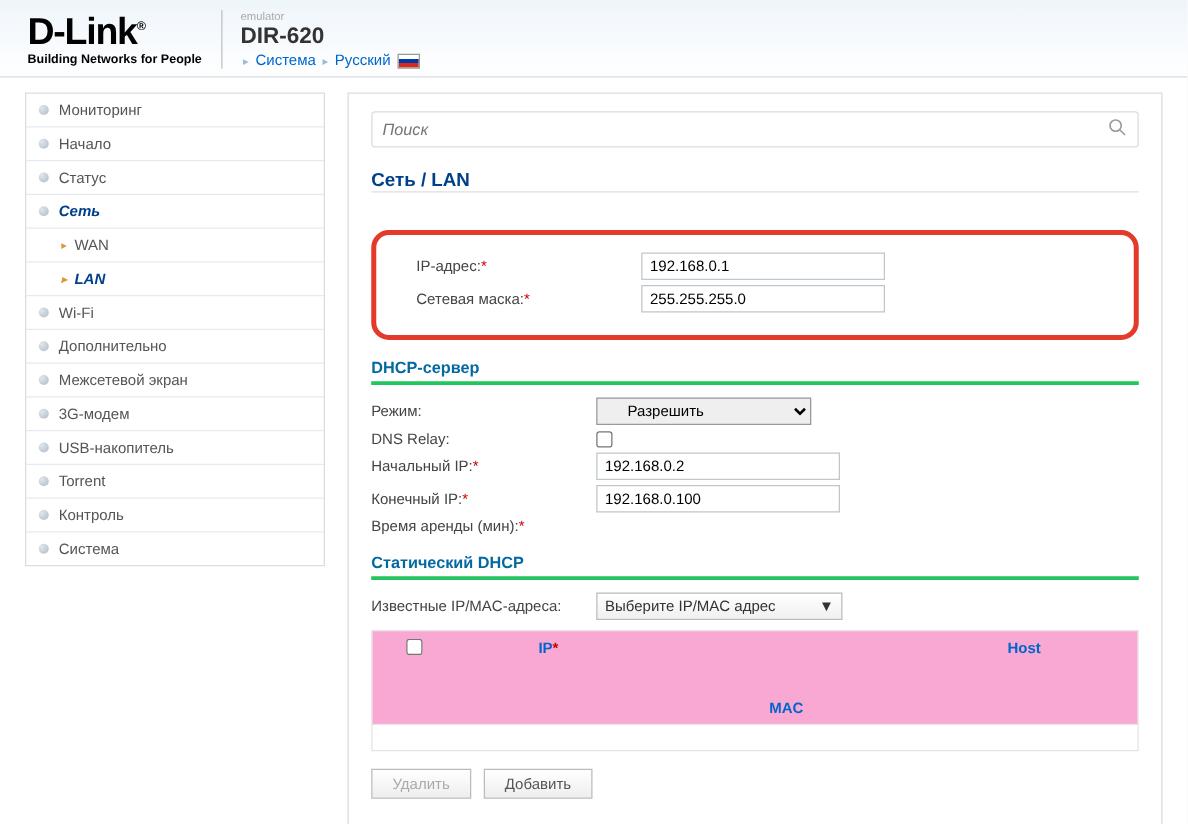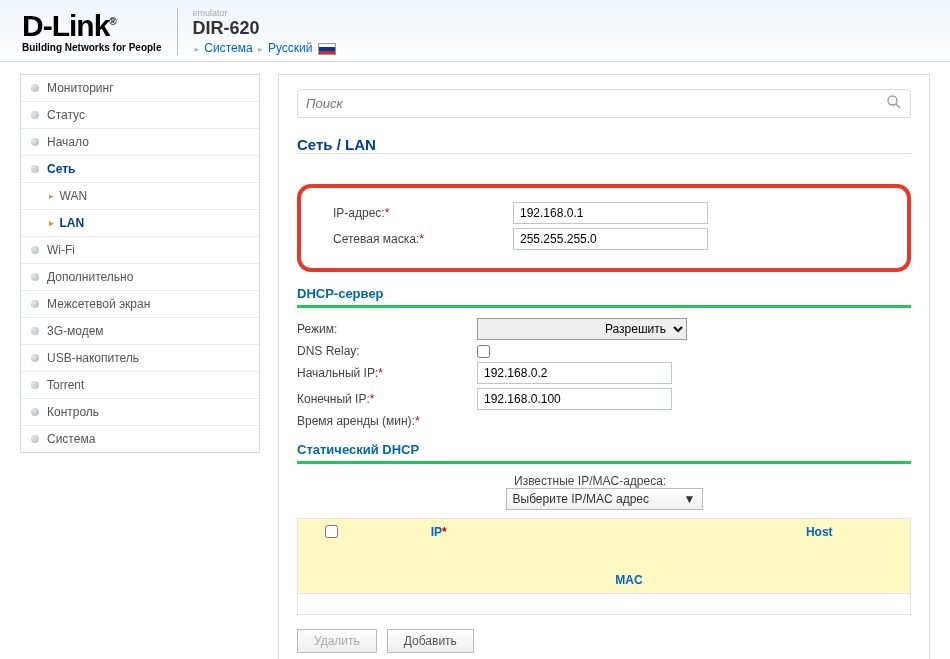--- a/index.html
+++ b/index.html
@@ -15,50 +15,50 @@
 .model { font-size: 18px; font-weight: bold; color: #333; }
 .crumbs { font-size: 12px; margin-top: 2px; }
 .crumbs a { color: #0066cc; text-decoration: none; }
 .crumbs .arrow { color: #a0b8d0; font-size: 9px; margin: 0 2px; }
 .flag { display: inline-block; width: 18px; height: 12px; vertical-align: middle; margin-left: 2px; background: linear-gradient(#fff 0 33%, #0039a6 33% 66%, #d52b1e 66% 100%); border: 1px solid #999; }
 .body-wrap { display: flex; padding: 12px 20px 30px; gap: 18px; align-items: flex-start; }
 .sidebar { width: 240px; border: 1px solid #d5dde3; background: #fff; }
 .sidebar-item { display: flex; align-items: center; padding: 6px 10px; border-bottom: 1px solid #e6eaee; font-size: 12px; color: #555; cursor: pointer; }
 .sidebar-item:last-child { border-bottom: none; }
 .sidebar-item.sub { padding-left: 28px; }
-.sidebar-item.active { color: #003f8a; font-weight: bold; }
+.sidebar-item.active { color: #003f8a; font-weight: bold; font-style: italic; }
 .sidebar-item.active.sub { font-weight: bold; }
 .bullet { width: 8px; height: 8px; border-radius: 50%; background: radial-gradient(circle at 30% 30%, #e0e6ec, #b0bac5); margin-right: 8px; flex-shrink: 0; }
 .sub-arrow { color: #d99a3a; font-size: 9px; margin-right: 6px; }
 .main { flex: 1; border: 1px solid #d5dde3; background: #fff; padding: 14px 18px 18px; }
 .search-bar { display: flex; align-items: center; border: 1px solid #d5dde3; border-radius: 3px; padding: 4px 8px; margin-bottom: 18px; background: #fff; }
 .search-bar input { border: none; outline: none; flex: 1; font-size: 13px; color: #0f172a; font-style: italic; }
 .search-icon { color: #999; }
 .page-title { color: #003f8a; font-size: 15px; font-weight: bold; border-bottom: 1px solid #e0e0e0; padding-bottom: 0; margin-bottom: 30px; }
 .highlight-box { border: 4px solid #e33a2a; border-radius: 14px; padding: 14px 32px; margin-bottom: 14px; }
 .form-row { display: flex; align-items: center; margin-bottom: 4px; }
 .form-row .lbl { width: 180px; font-size: 12px; color: #444; }
 .form-row input[type=text] { width: 195px; padding: 3px 6px; border: 1px solid #bfc6cc; font-size: 12px; }
 .req { color: #c00; }
 .section-head { color: #0369a1; font-weight: bold; font-size: 13px; border-bottom: 3px solid #22c55e; padding-bottom: 4px; margin: 14px 0 10px; }
-.form-row select { width: 210px; padding: 2px 4px; border: 1px solid #999; font-size: 12px; text-align: right; }
+.form-row select { width: 172px; padding: 2px 20px; border: 1px solid #999; font-size: 12px; }
 .form-row input[type=checkbox] { margin-left: 0; }
 .table-wrap { border: 1px solid #e4e4e4; margin-top: 8px; }
-.thead { display: flex; background: #fef9c3; border-bottom: 1px solid #e4e4e4; padding: 6px 8px; }
+.thead { display: flex; background: #f9a8d4; border-bottom: 1px solid #e4e4e4; padding: 6px 8px; }
 .thead .th { color: #0066cc; font-weight: bold; font-size: 12px; text-align: center; }
 .th-chk { width: 50px; text-align: center; }
 .th-ip { flex: 1; }
 .th-mac { flex: 1.3; margin-top: 48px; }
 .th-host { flex: 1; }
 .tbody { min-height: 20px; padding: 6px; }
 .btn-row { margin-top: 14px; display: flex; gap: 10px; }
 .btn { padding: 4px 16px; font-size: 12px; border: 1px solid #bbb; background: linear-gradient(#fff,#eee); cursor: pointer; color: #555; }
 .btn:disabled { color: #aaa; cursor: default; }
 .apply-row { display: flex; justify-content: flex-end; margin-top: 22px; }
-.known-row { display: flex; align-items: center; margin-top: 8px; flex-direction: column; }
+.known-row { display: flex; align-items: center; margin-top: 8px; }
 .known-row .lbl { width: 180px; font-size: 12px; color: #444; }
 .known-select { width: 197px; padding: 3px 6px; border: 1px solid #bbb; background: linear-gradient(#fff,#f0f0f0); font-size: 12px; display: flex; justify-content: space-between; align-items: center; }
 </style>
 </head>
 <body>
 
 <div class="page">
   <div class="header">
     <div class="logo-block">
       <div class="logo-text"><span>D-Link</span><span class="logo-reg">®</span></div>
@@ -78,25 +78,25 @@
   </div>
 
   <div class="body-wrap">
     <div class="sidebar">
       <div class="sidebar-item">
           <span class="bullet"></span>
           <span>Мониторинг</span>
         </div>
       <div class="sidebar-item">
           <span class="bullet"></span>
+          <span>Начало</span>
+        </div>
+      <div class="sidebar-item">
+          <span class="bullet"></span>
           <span>Статус</span>
-        </div>
-      <div class="sidebar-item">
-          <span class="bullet"></span>
-          <span>Начало</span>
         </div>
       <div class="sidebar-item active">
           <span class="bullet"></span>
           <span>Сеть</span>
         </div>
       <div class="sidebar-item sub">
           <span class="sub-arrow">▸</span>
           <span>WAN</span>
         </div>
       <div class="sidebar-item sub active">

